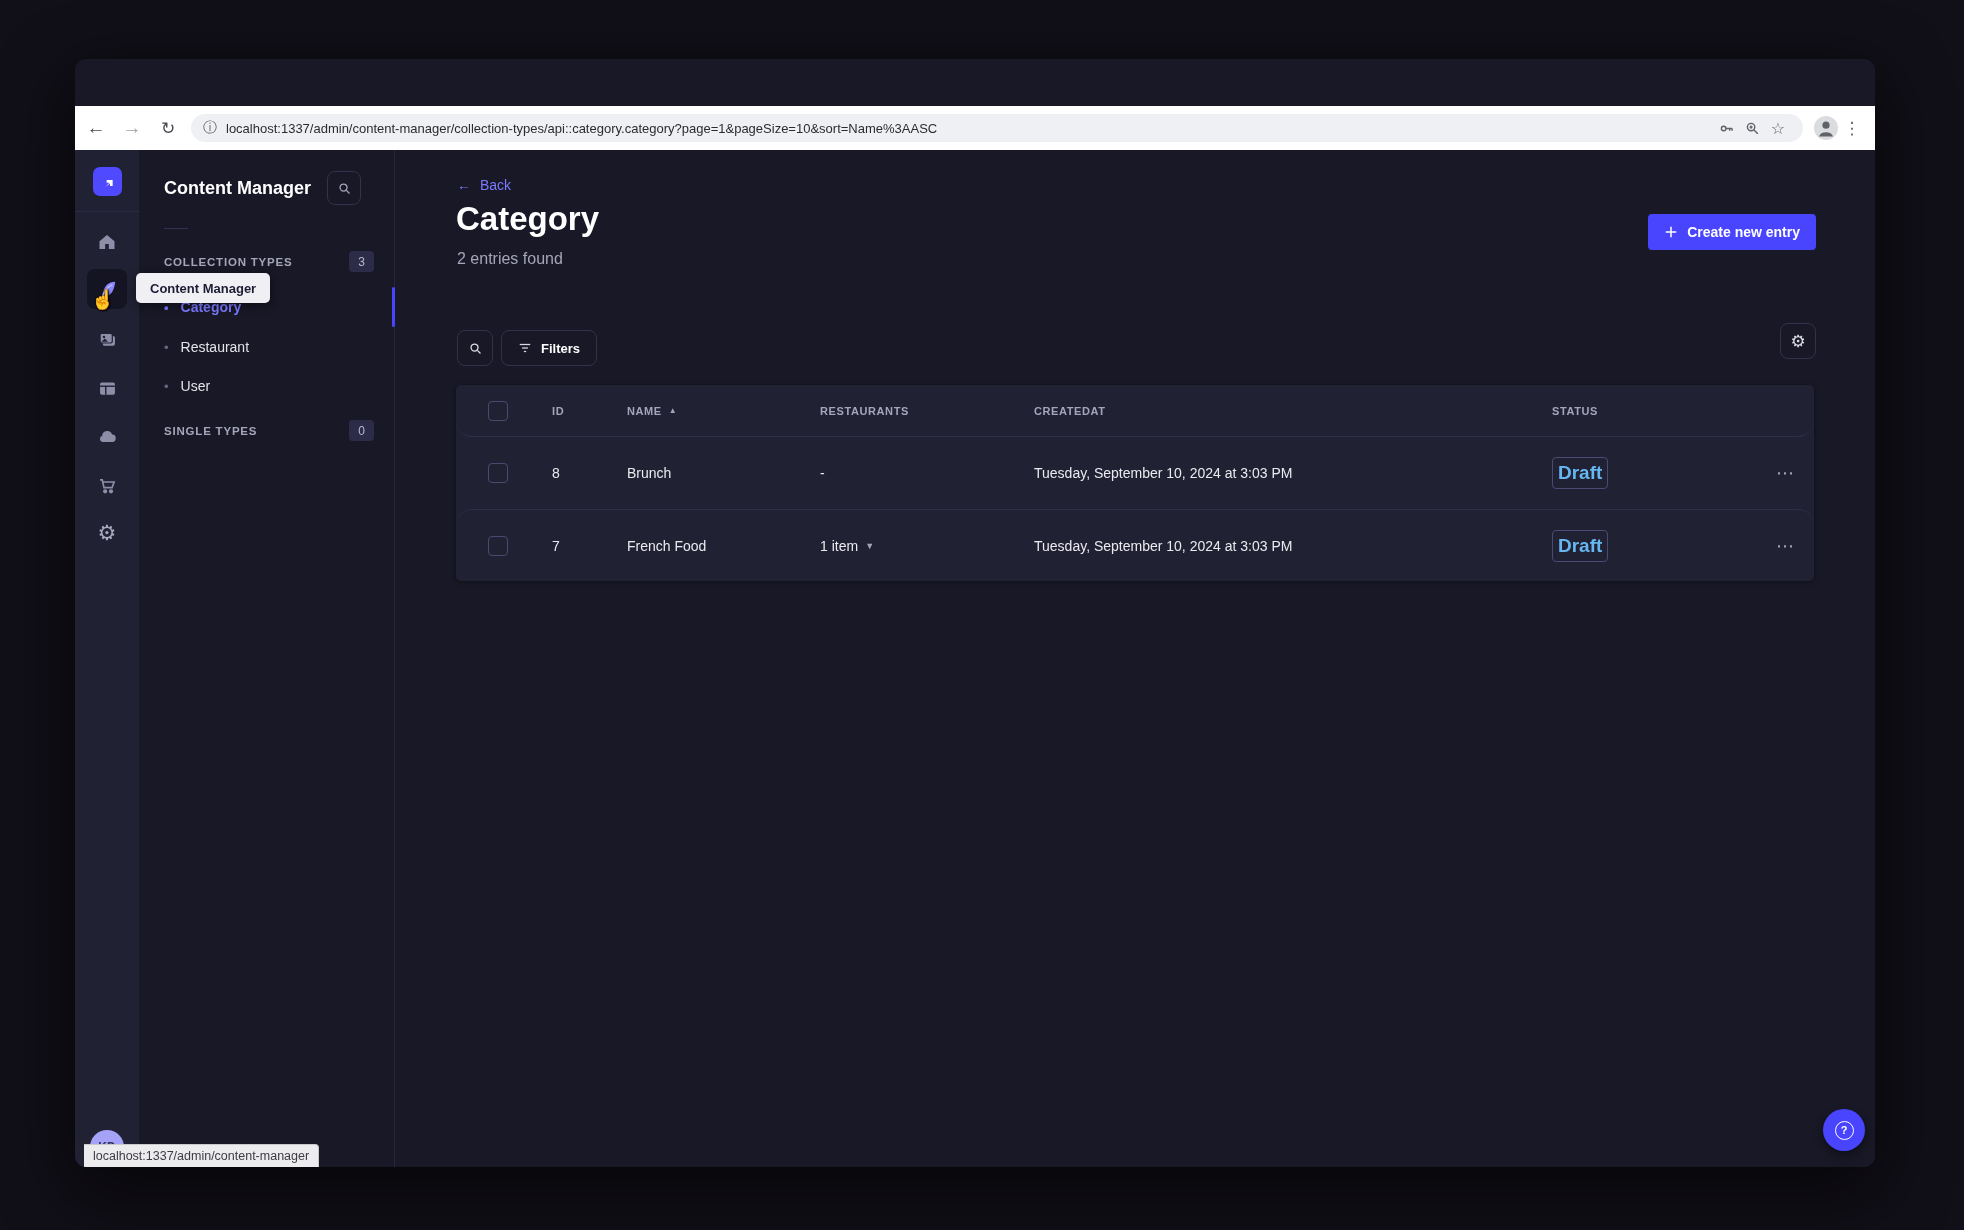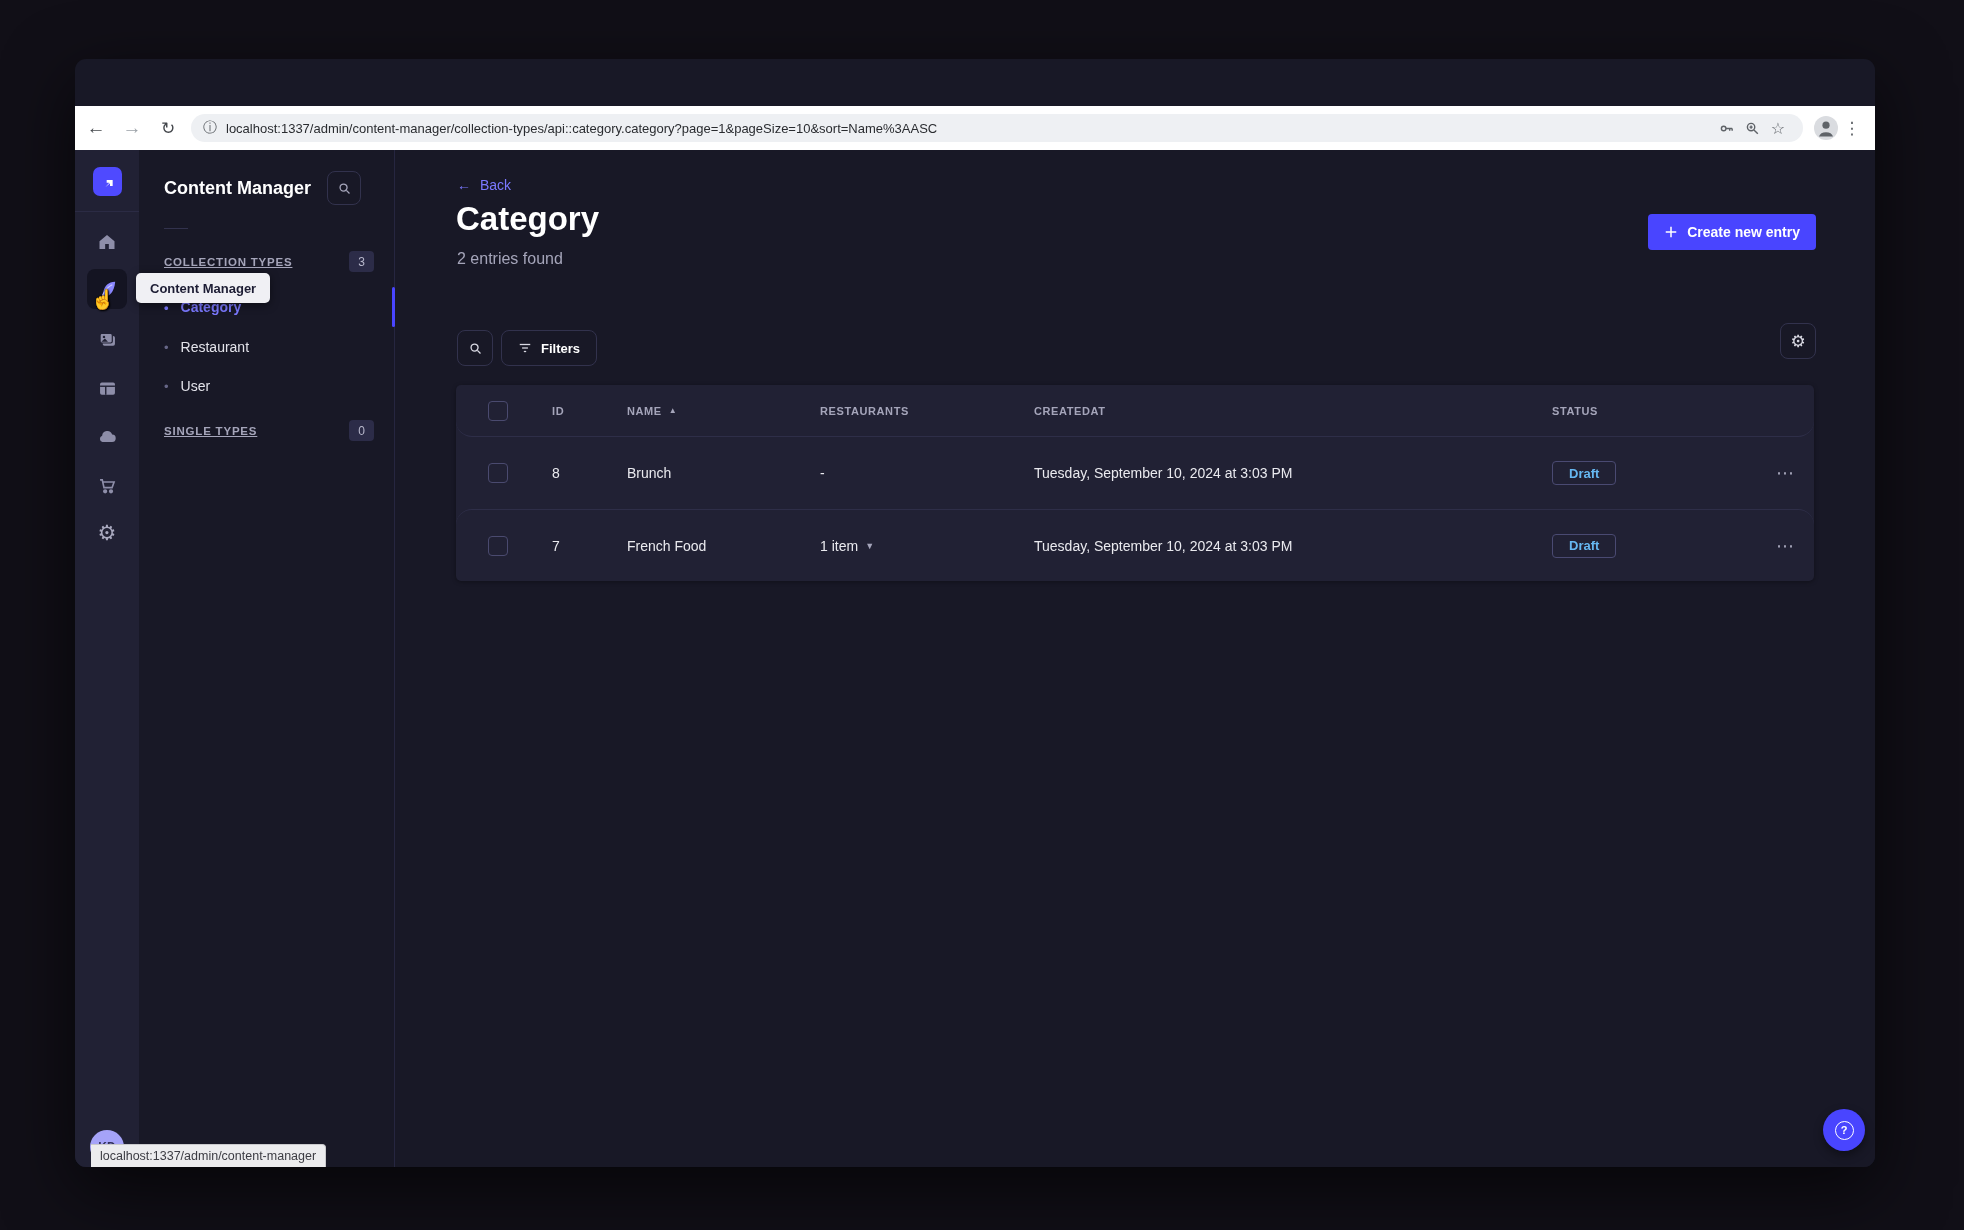--- a/index.html
+++ b/index.html
@@ -64,21 +64,21 @@
   
   .subnav { position:absolute; left:64px; top:0; width:256px; height:100%; background:#181826;
             border-right:1px solid #262640; }
   .subnav-title { position:absolute; left:25px; top:28px; font-size:18px; font-weight:bold;
                   color:#fff; }
   .subnav-search { position:absolute; right:33px; top:21px; width:34px; height:34px;
                    border:1px solid #32324d; border-radius:8px; display:flex;
                    align-items:center; justify-content:center; }
   .subnav-hr { position:absolute; left:25px; top:78px; width:24px; height:1px; background:#32324d; }
   .section-label { position:absolute; left:25px; font-size:11.5px; font-weight:bold;
-                   letter-spacing:.8px; color:#a5a5ba;text-decoration:underline; }
+                   letter-spacing:.8px; color:#a5a5ba; }
   .count-badge { position:absolute; right:20px; min-width:25px; height:21px; background:#2c2c48;
                  border-radius:4px; color:#b8b8cc; font-size:12px; display:flex;
                  align-items:center; justify-content:center; padding:0 6px; }
   .subnav-item { position:absolute; left:25px; display:flex; align-items:center; gap:12px;
                  font-size:14px; color:#e3e3ea; }
   .subnav-item .bullet { font-size:13px; color:#666687; }
   .subnav-item.active { color:#7b79ff; font-weight:bold; }
   .subnav-item.active .bullet { color:#7b79ff; }
   .active-indicator { position:absolute; left:317px; top:137px; width:3px; height:40px;
                       background:#4945ff; border-radius:2px; }
@@ -118,34 +118,34 @@
   .thead { height:52px; border-bottom:1px solid #2e2e48; }
   .th { font-size:11px; font-weight:bold; letter-spacing:.6px; color:#a5a5ba;
         display:flex; align-items:center; gap:7px; }
   .sort-tri { font-size:8px; color:#a5a5ba; }
   .trow { height:72px; }
   .trow + .trow { border-top:1px solid #2e2e48; }
   .td { font-size:14px; color:#eaeaef; display:flex; align-items:center; gap:7px; }
   .checkbox { width:20px; height:20px; border:1px solid #4a4a6f; border-radius:4px;
               margin-left:32px; background:transparent; }
   .caret { font-size:9px; color:#a5a5ba; }
-  .status-badge { display:inline-flex; align-items:center; height:24px; padding:0 16px;
-                  border:1px solid #4a4a72; border-radius:4px; color:#66b7f1; font-size:13px;
+  .status-badge { display:inline-flex; align-items:center; height:32px; padding:0 5px;
+                  border:1px solid #4a4a72; border-radius:4px; color:#66b7f1; font-size:19px;
                   font-weight:bold; }
   .row-menu { width:32px; height:32px; display:flex; align-items:center; justify-content:center;
               color:#a5a5ba; font-size:18px; margin-left:26px; }
 
   
   .help-fab { position:absolute; right:10px; bottom:16px; width:42px; height:42px;
               border-radius:50%; background:#4945ff; display:flex; align-items:center;
               justify-content:center; box-shadow:0 4px 10px rgba(0,0,0,.4); }
   .help-ring { width:19px; height:19px; border:1.6px solid #fff; border-radius:50%;
                display:flex; align-items:center; justify-content:center; color:#fff;
                font-size:11px; font-weight:bold; }
-  .statusbar { position:absolute; left:16px; bottom:0; height:23px; background:#ececee;
+  .statusbar { position:absolute; left:9px; bottom:0; height:23px; background:#ececee;
                border:1px solid #c9c9cc; border-left:none; border-bottom:none;
                border-radius:0 4px 0 0; display:flex; align-items:center; padding:8px 9px;
                font-size:12.5px; color:#3c3c43; z-index:8; }
 
   svg { display:block; }
 </style>
 </head>
 <body>
 
 <div class="stage">

